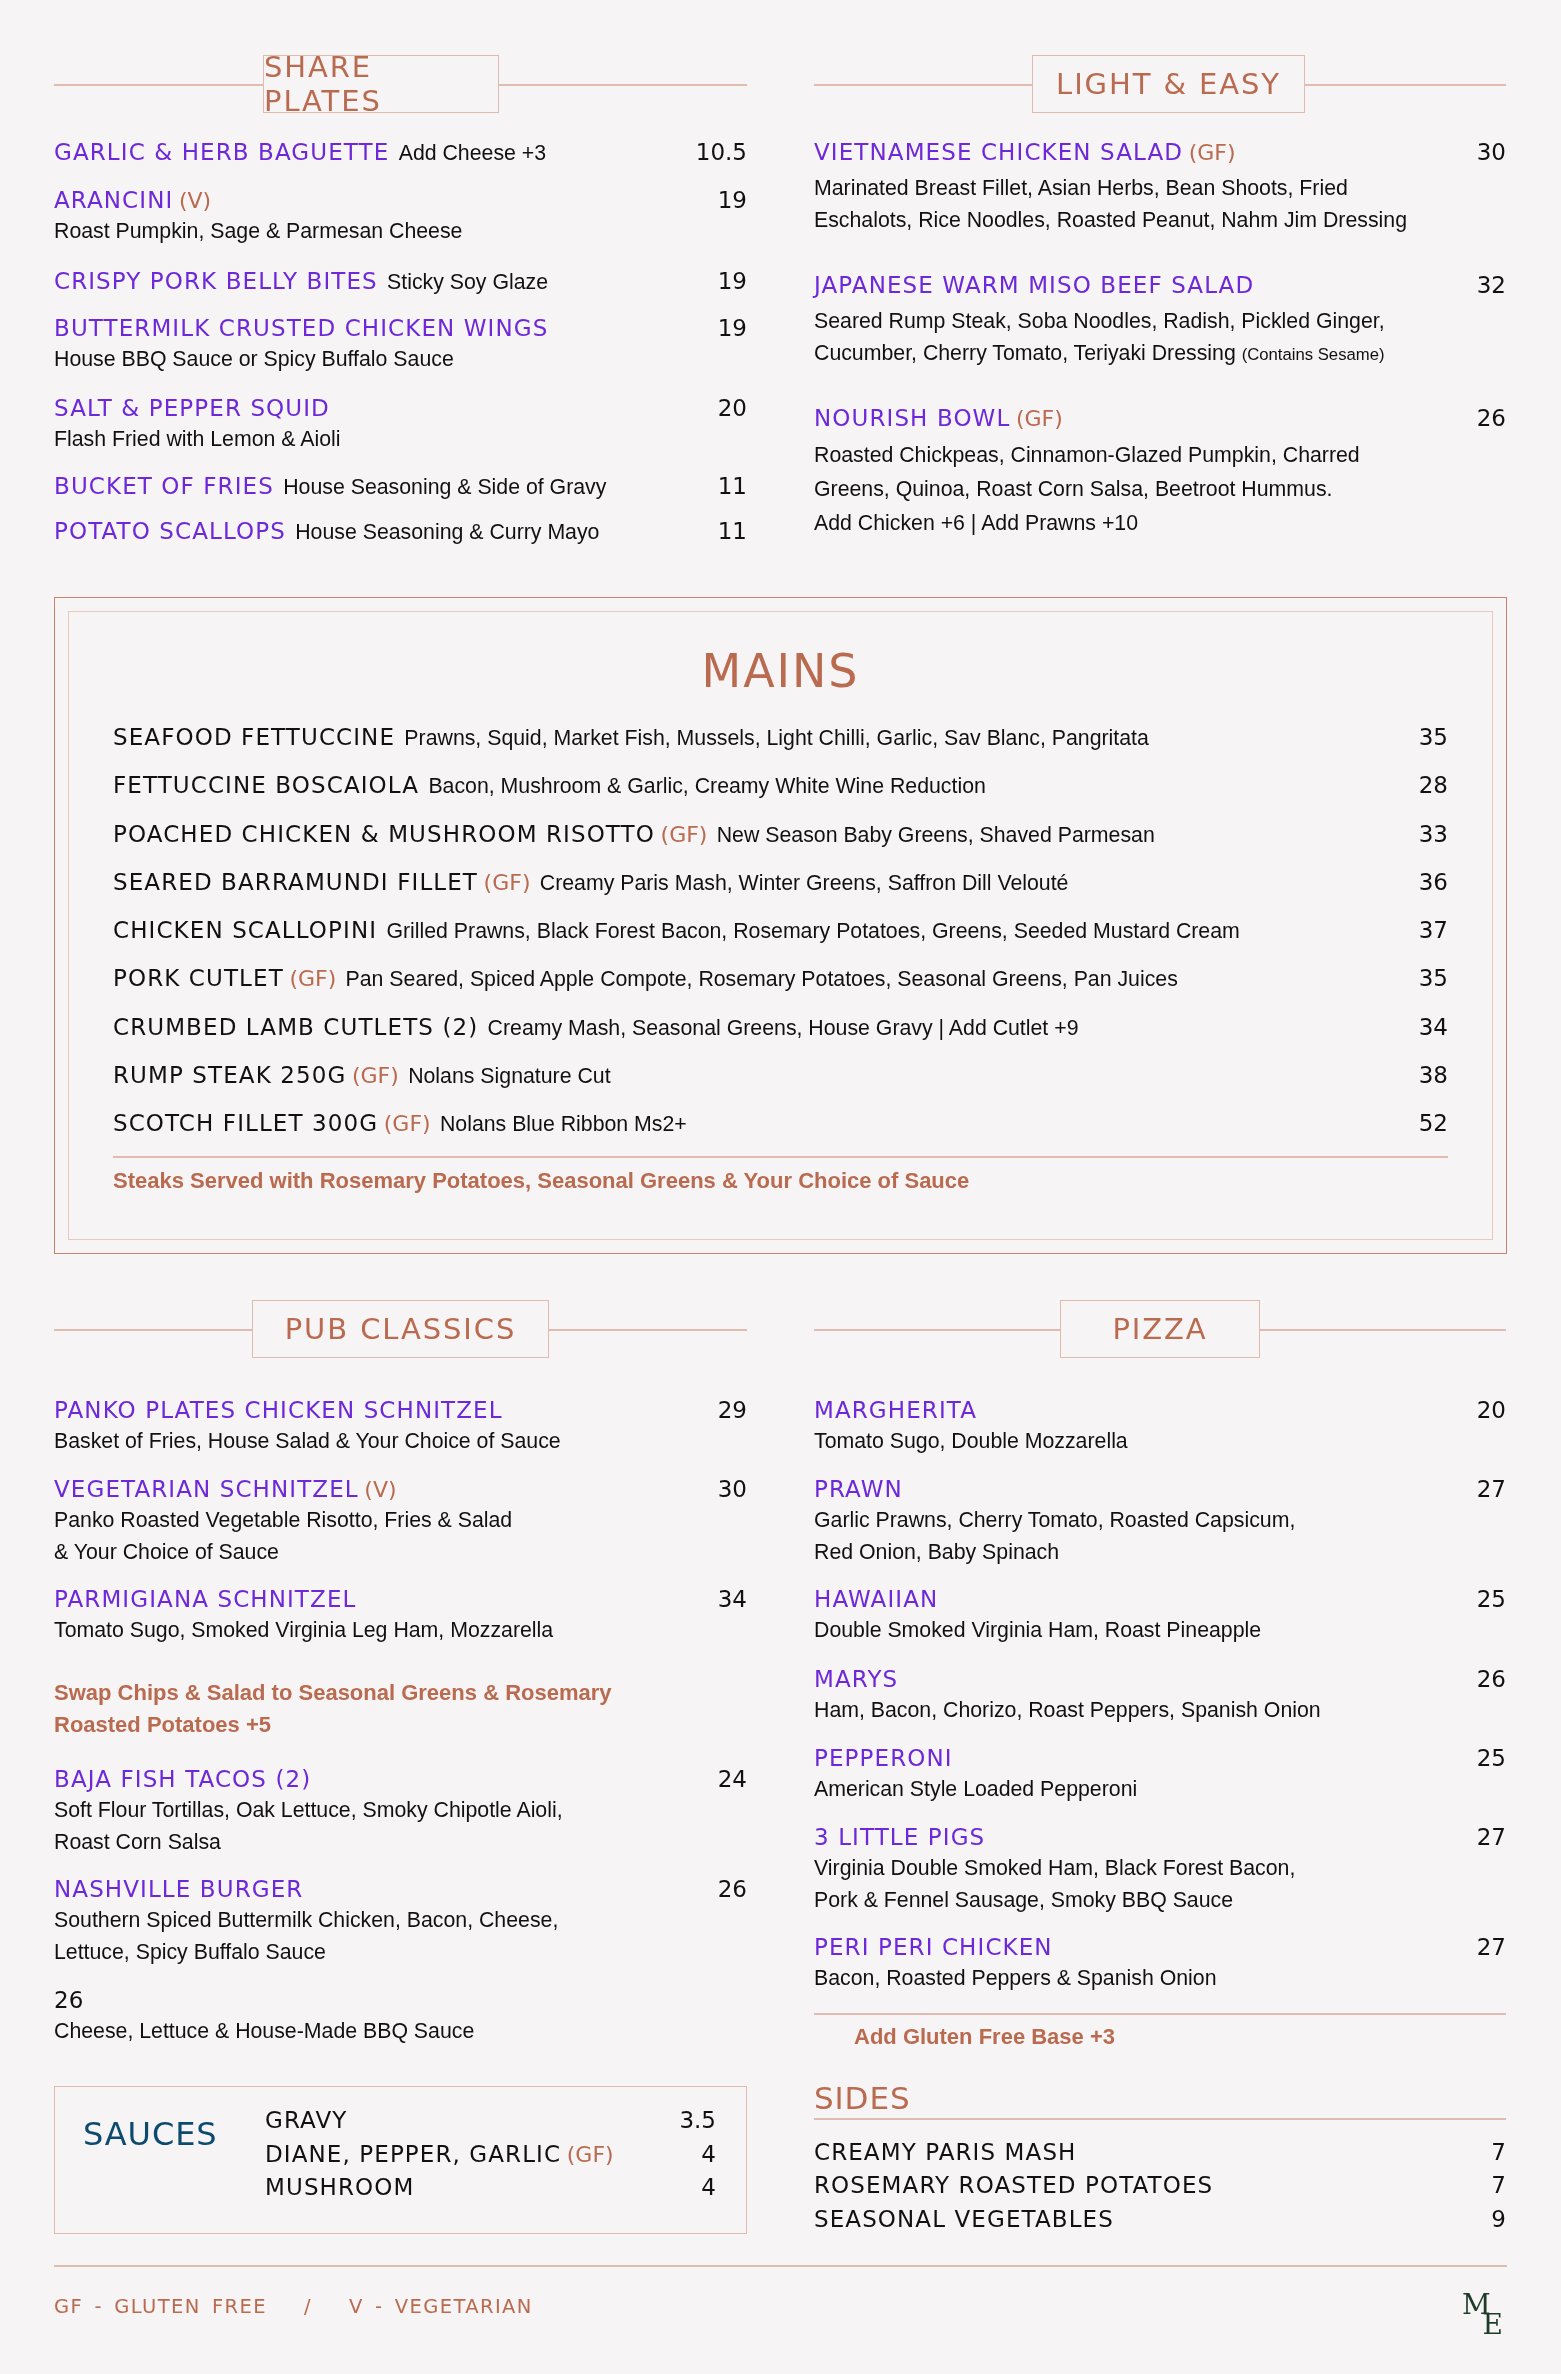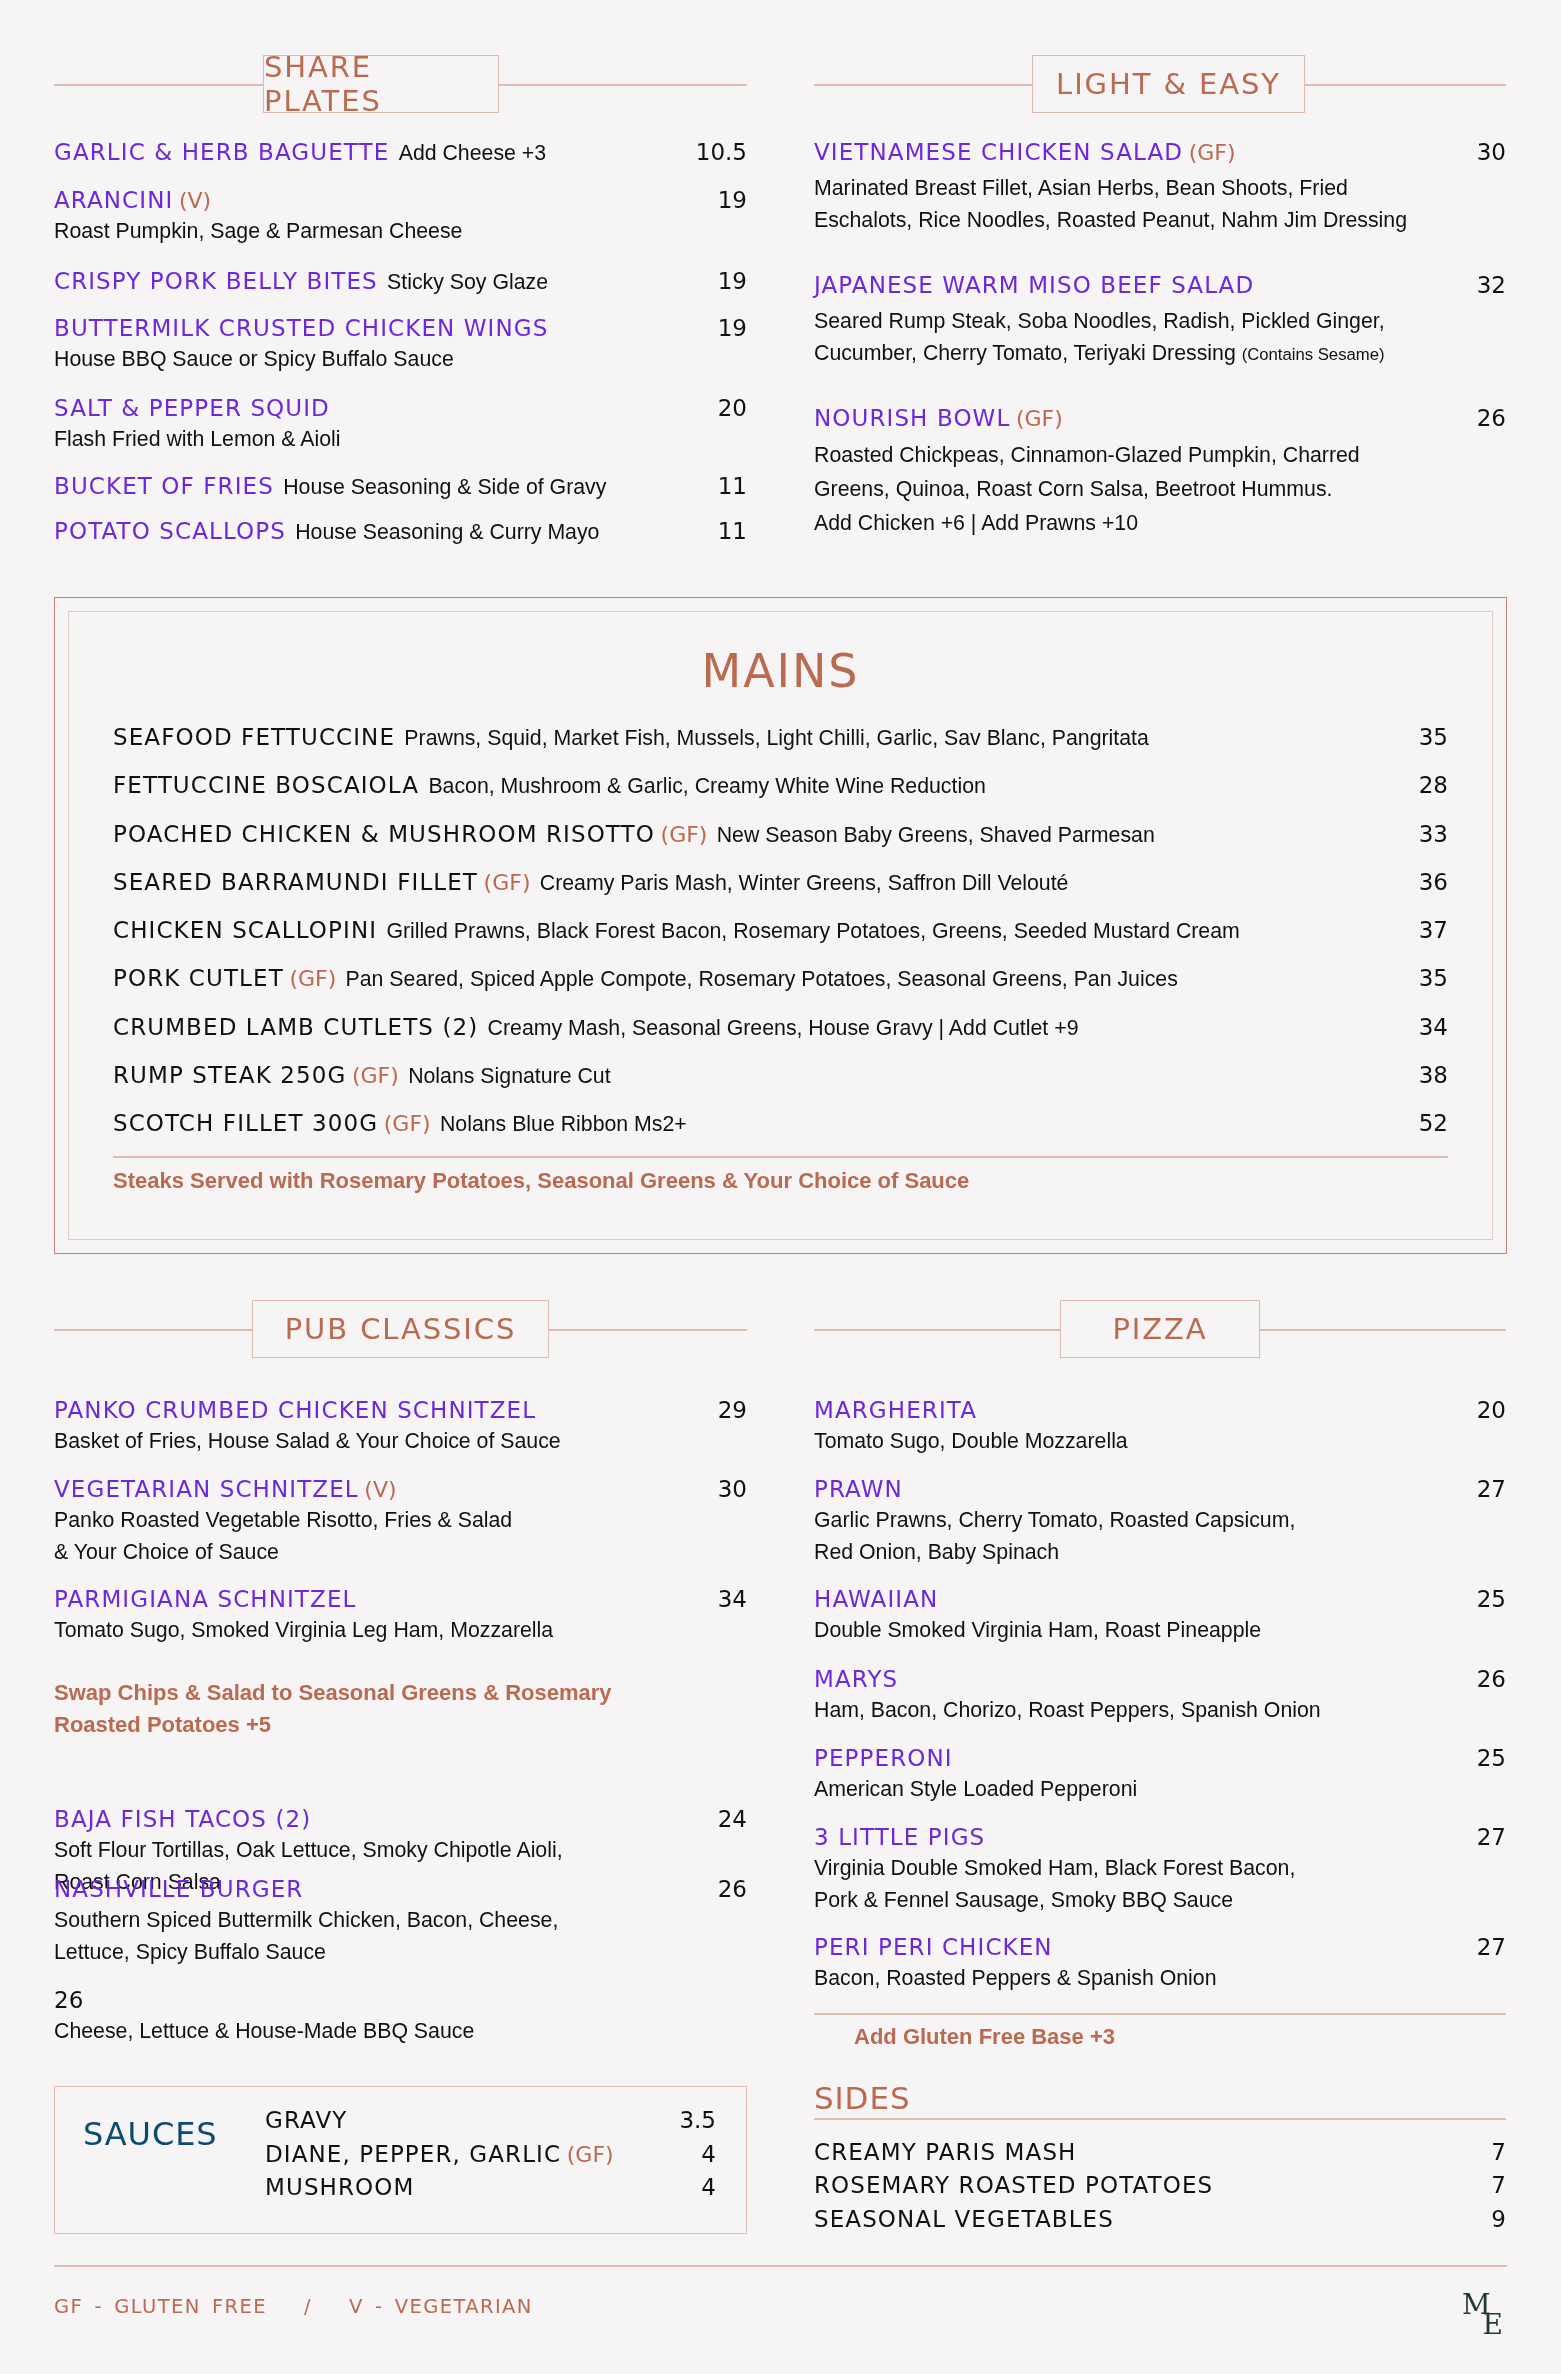--- a/index.html
+++ b/index.html
@@ -204,21 +204,21 @@
   <div class="mains-note">Steaks Served with Rosemary Potatoes, Seasonal Greens &amp; Your Choice of Sauce</div>
 </div>
 
 <div class="sec-head" style="left:54px; top:1300px; width:693px;">
   <div class="line"></div>
   <div class="box" style="left:198px; width:297px;">PUB CLASSICS</div>
 </div>
 
 <div class="item" style="left:54px; top:1397px; width:693px;">
   <div class="row">
-    <span class="name">PANKO CRUMBED CHICKEN SCHNITZEL</span>
+    <span class="name">PANKO PLATES CHICKEN SCHNITZEL</span>
     <span class="price">29</span>
   </div>
   <div class="desc">
       <div>Basket of Fries, House Salad &amp; Your Choice of Sauce</div>
     </div>
 </div>
 <div class="item" style="left:54px; top:1476px; width:693px;">
   <div class="row">
     <span><span class="name">VEGETARIAN SCHNITZEL</span><span class="tag">(V)</span></span>
     <span class="price">30</span>
@@ -236,21 +236,21 @@
   <div class="desc">
       <div>Tomato Sugo, Smoked Virginia Leg Ham, Mozzarella</div>
     </div>
 </div>
 
 <div class="note" style="left:54px; top:1677px; width:693px;">
   <div>Swap Chips &amp; Salad to Seasonal Greens &amp; Rosemary</div>
   <div>Roasted Potatoes +5</div>
 </div>
 
-<div class="item" style="left:54px; top:1766px; width:693px;margin-top:40px;">
+<div class="item" style="left:54px; top:1766px; width:693px;">
   <div class="row">
     <span class="name">BAJA FISH TACOS (2)</span>
     <span class="price">24</span>
   </div>
   <div class="desc">
     <div>Soft Flour Tortillas, Oak Lettuce, Smoky Chipotle Aioli,</div>
     <div>Roast Corn Salsa</div>
   </div>
 </div>
 <div class="item" style="left:54px; top:1876px; width:693px;">

